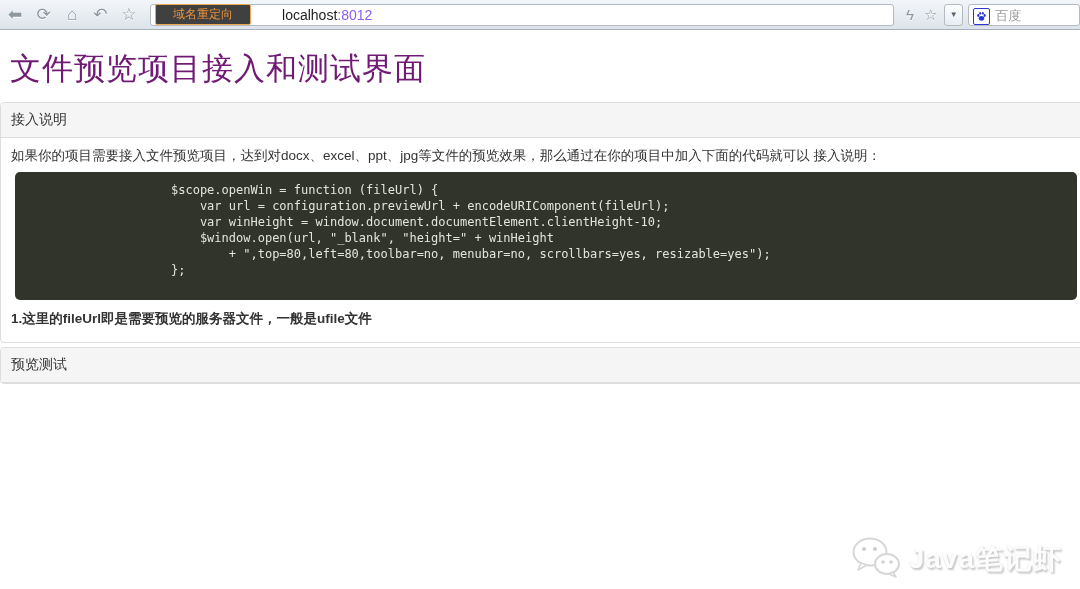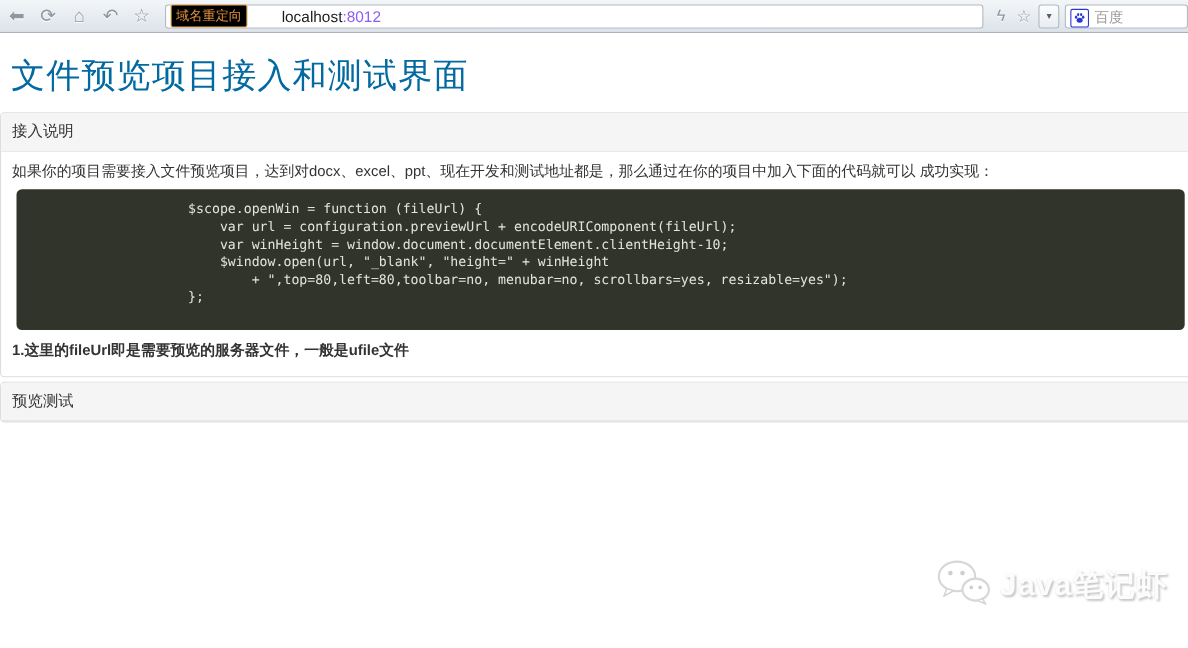--- a/index.html
+++ b/index.html
@@ -17,22 +17,22 @@
     width: 28px; height: 24px; display: flex; align-items: center; justify-content: center;
     color: #8f979f; font-size: 17px; margin-left: 2px; cursor: default;
     text-shadow: 0 1px 0 #fff;
   }
   .addr {
     height: 22px; width: 788px; margin-left: 8px; background: #fff;
     border: 1px solid #b3bac2; border-radius: 3px;
     display: flex; align-items: center; padding: 0 4px;
   }
   .badge {
-    font-size: 12px; color: #e8923a; border: 1px solid #eba951; background: #000000;
-    border-radius: 2px; padding: 1px 4px; margin-right: 7px; white-space: nowrap;
+    font-size: 12px; color: #e8923a; border: 1px solid #eba951; background: #404040;
+    border-radius: 2px; padding: 1px 17px; margin-right: 7px; white-space: nowrap;
   }
   .host { font-size: 14px; color: #1d1d1d; margin-left: 24px; }
   .port { font-size: 14px; color: #8b5cf6; }
   .right-ico {
     width: 22px; height: 24px; display: flex; align-items: center; justify-content: center;
     color: #8f979f; font-size: 15px; text-shadow: 0 1px 0 #fff;
   }
   .drop-btn {
     width: 20px; height: 22px; border: 1px solid #b3bac2; border-radius: 3px;
     background: linear-gradient(#fcfdfe, #e8edf2); margin: 0 5px 0 3px;
@@ -46,21 +46,21 @@
   .baidu-box {
     width: 17px; height: 17px; border: 1px solid #2b36d8; border-radius: 2px;
     display: flex; align-items: center; justify-content: center; margin-right: 5px;
   }
   .search-text { font-size: 13px; color: #9a9a9a; }
 
   
   .page { position: absolute; top: 31px; left: 0; width: 1080px; height: 558px; background: #fff; }
   h1.title {
     font-family: "Liberation Serif", "DejaVu Serif", serif;
-    font-weight: 400; font-size: 31px; color: #0369a1;
+    font-weight: 400; font-size: 31px; color: #701a75;
     margin: 17px 0 12px 10px; letter-spacing: 1px;
   }
   .panel {
     width: 1088px; 
     border: 1px solid #ddd; border-radius: 4px; margin-left: 0;
   }
   .panel-heading {
     background: #f5f5f5; border-bottom: 1px solid #ddd;
     padding: 8px 10px; font-size: 14px; color: #333;
     border-radius: 4px 4px 0 0;
@@ -75,21 +75,21 @@
     white-space: pre; overflow: hidden;
   }
   .notes-title { font-size: 13.5px; font-weight: bold; color: #333; margin: 2px 0 6px 0; }
   .note { font-size: 13.5px; color: #333; margin: 0 0 11px 0; font-weight: bold; }
   .note:last-child { margin-bottom: 2px; }
   .panel + .panel { margin-top: 4px; }
   .panel-empty-body { height: 0; }
 
   
   .watermark {
-    position: absolute; right: 18px; bottom: 34px;
+    position: absolute; right: 18px; bottom: 7px;
     display: flex; align-items: center;
   }
   .wm-text {
     font-size: 28px; font-weight: bold; letter-spacing: 1px;
     color: #fcfcfc;
     text-shadow: 1.5px 1.5px 2px #c6c6c6, -0.5px -0.5px 1px #eee;
     margin-left: 8px;
   }
 </style>
 </head>
@@ -127,21 +127,21 @@
     <span class="search-text">百度</span>
   </div>
 </div>
 
 <div class="page">
   <h1 class="title">文件预览项目接入和测试界面</h1>
 
   <div class="panel">
     <div class="panel-heading">接入说明</div>
     <div class="panel-body">
-      <div class="intro-text">如果你的项目需要接入文件预览项目，达到对docx、excel、ppt、现在开发和测试地址都是，那么通过在你的项目中加入下面的代码就可以 成功实现：</div>
+      <div class="intro-text">如果你的项目需要接入文件预览项目，达到对docx、excel、ppt、jpg等文件的预览效果，那么通过在你的项目中加入下面的代码就可以 接入说明：</div>
       <pre class="code-block">$scope.openWin = function (fileUrl) {
     var url = configuration.previewUrl + encodeURIComponent(fileUrl);
     var winHeight = window.document.documentElement.clientHeight-10;
     $window.open(url, "_blank", "height=" + winHeight
         + ",top=80,left=80,toolbar=no, menubar=no, scrollbars=yes, resizable=yes");
 };</pre>
       <div class="note">1.这里的fileUrl即是需要预览的服务器文件，一般是ufile文件</div>
     </div>
   </div>
 

